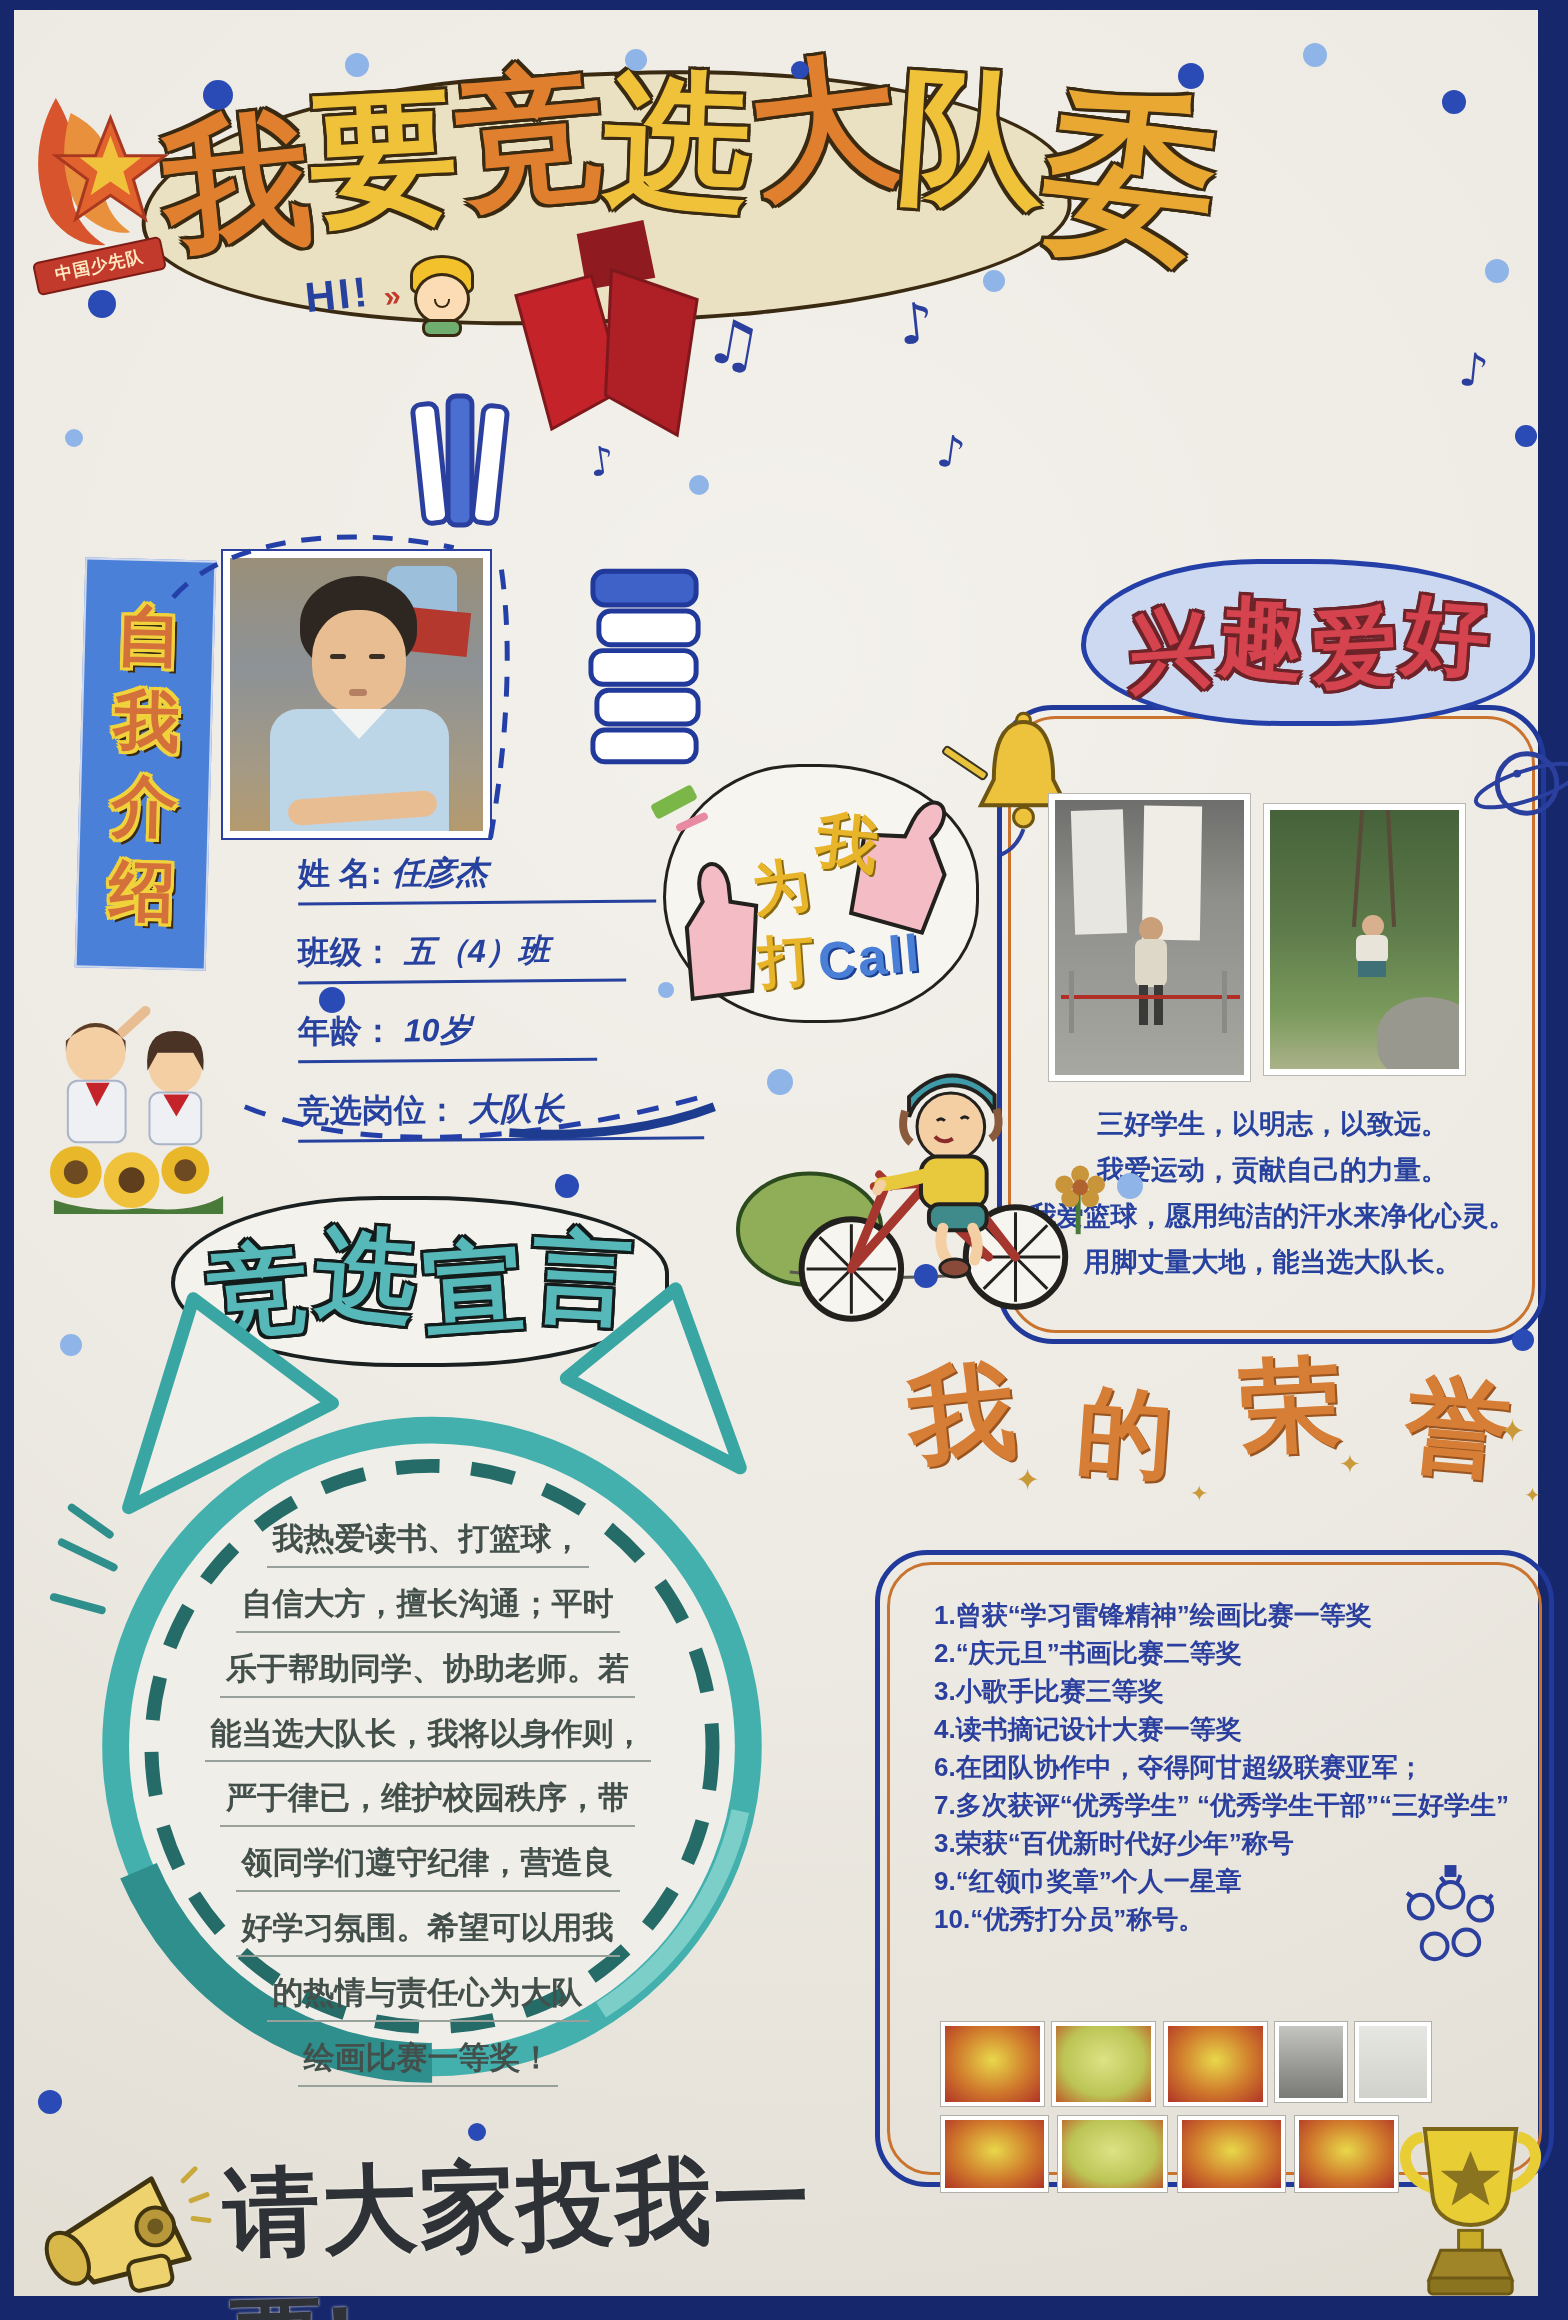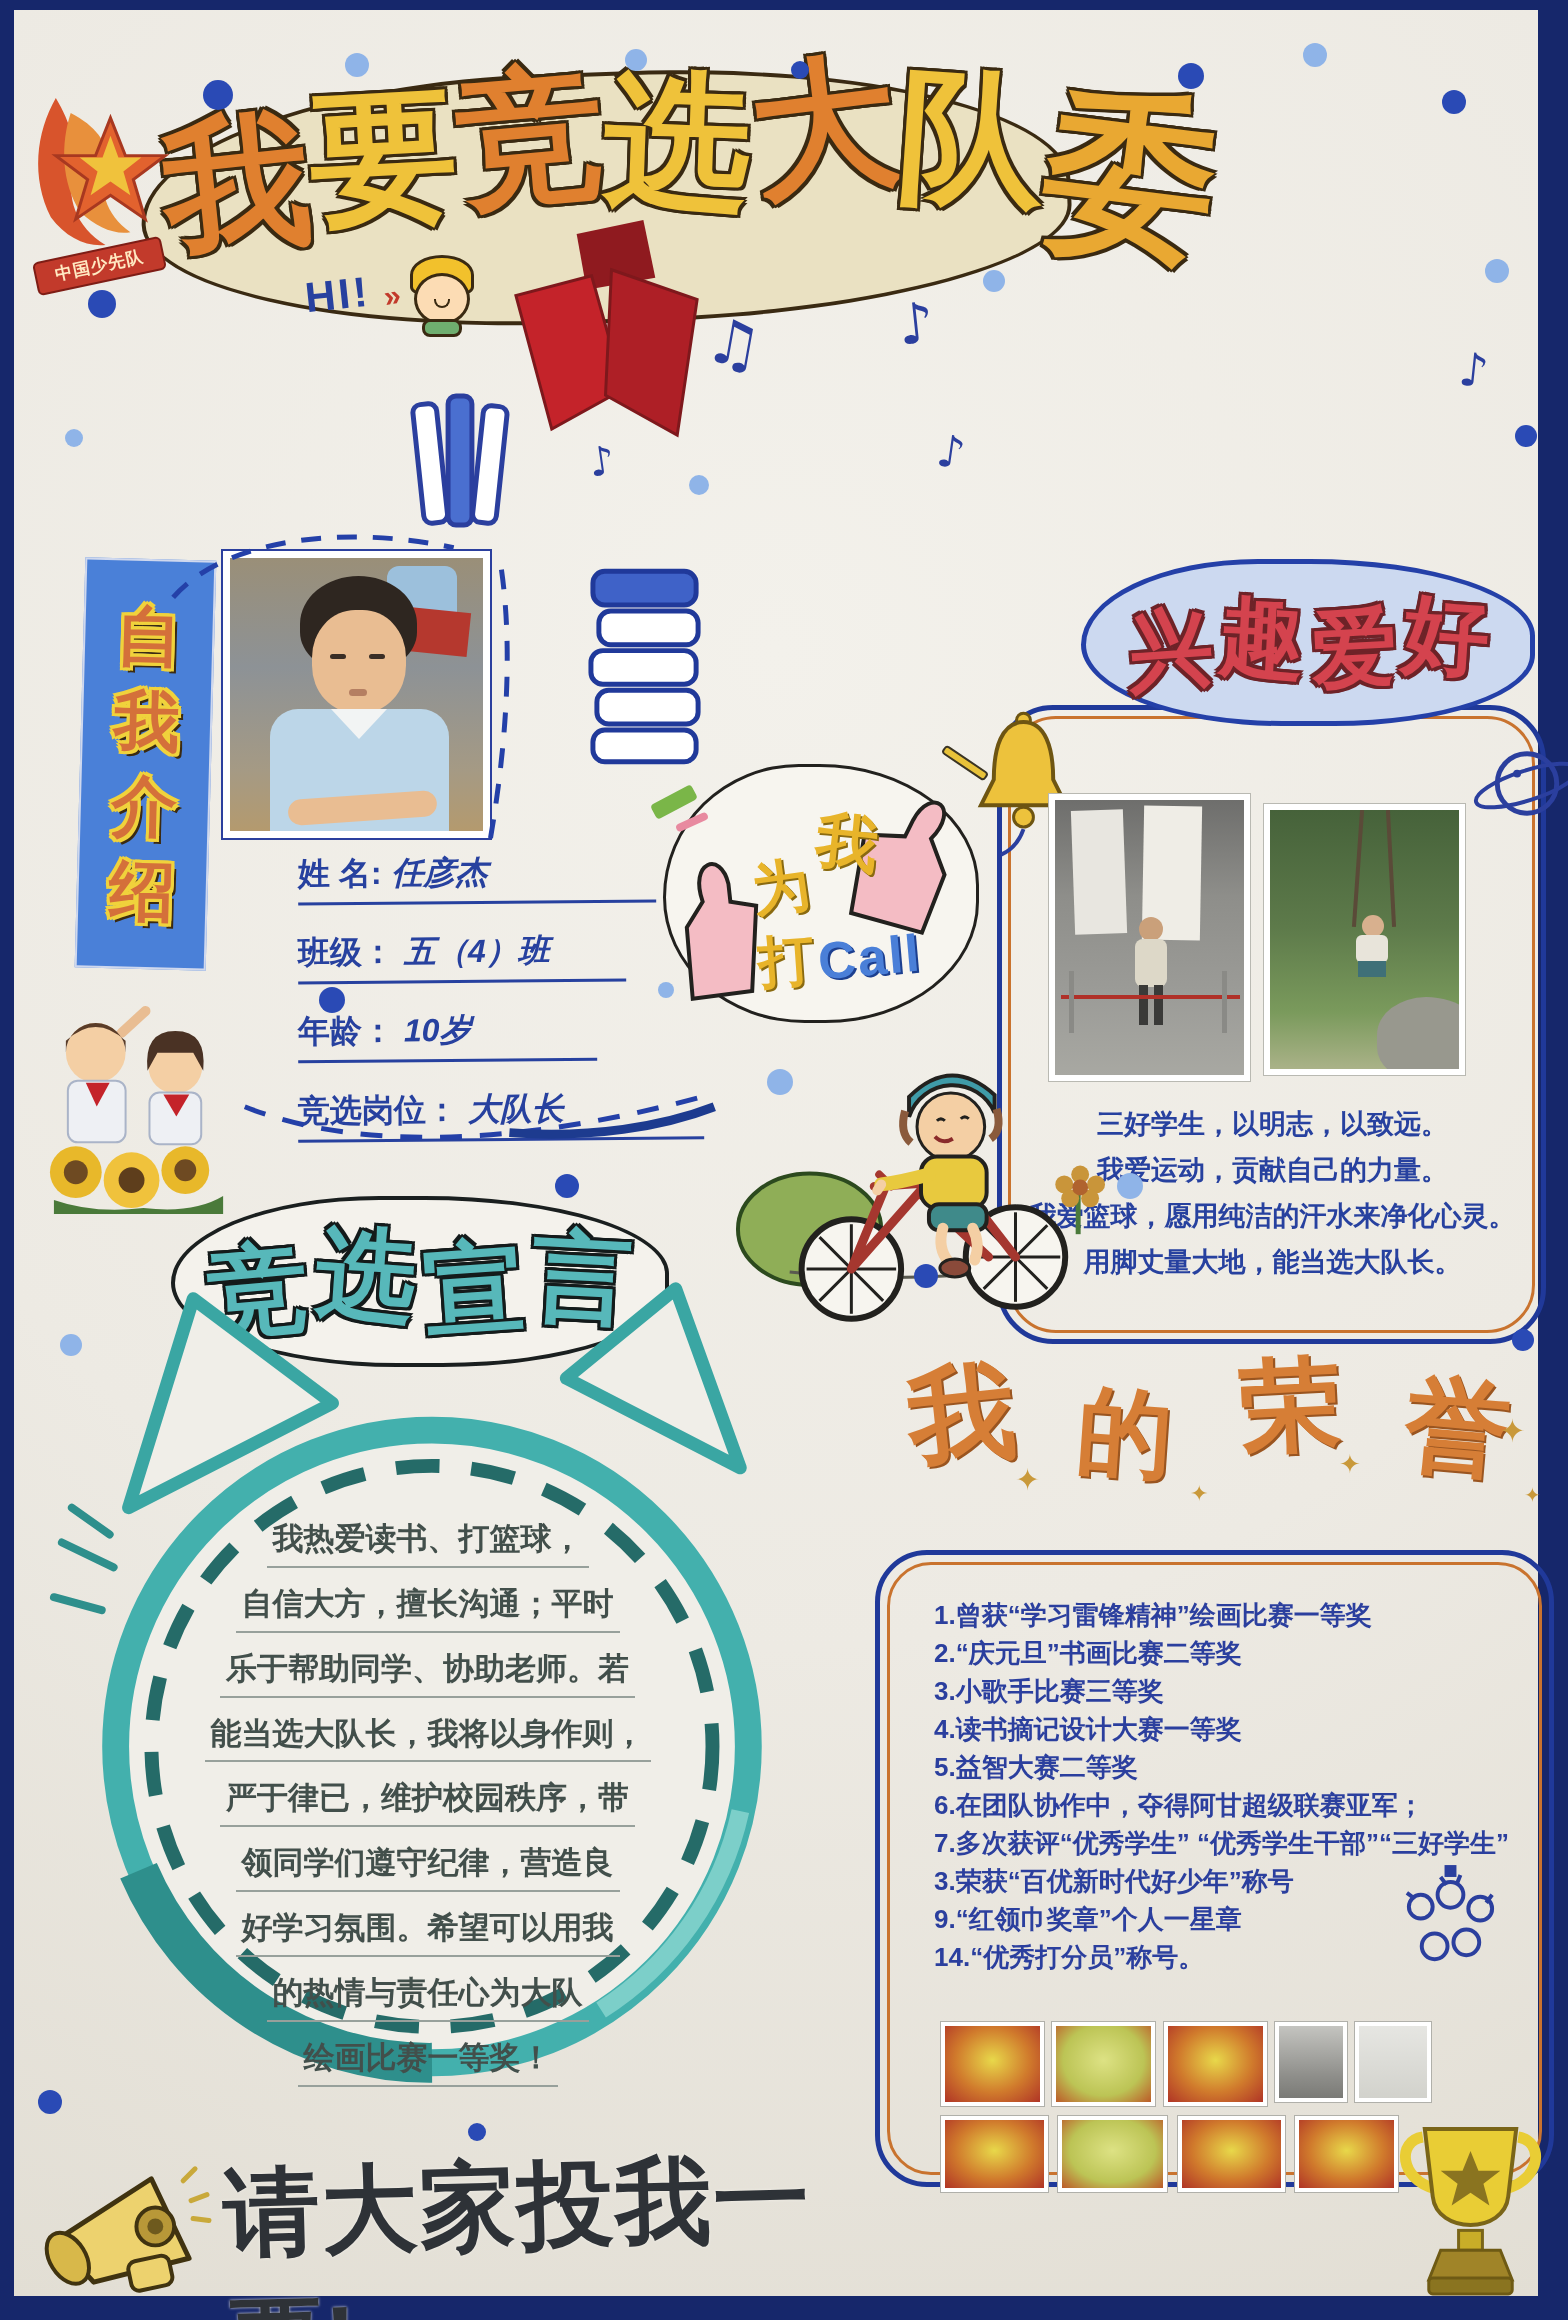--- a/index.html
+++ b/index.html
@@ -426,26 +426,25 @@
   <span class="star abs" style="left:1325px;top:1441px;font-size:26px">✦</span>
   <span class="star abs" style="left:1485px;top:1405px;font-size:32px">✦</span>
   <span class="star abs" style="left:1510px;top:1475px;font-size:20px">✦</span>
 
   <div class="abs honor-box"></div>
   <div class="abs honor-list">
     <div>1.曾获“学习雷锋精神”绘画比赛一等奖</div>
     <div>2.“庆元旦”书画比赛二等奖</div>
     <div>3.小歌手比赛三等奖</div>
     <div>4.读书摘记设计大赛一等奖</div>
-    <div>5.益智大赛二等奖</div>
     <div>6.在团队协作中，夺得阿甘超级联赛亚军；</div>
     <div>7.多次获评“优秀学生” “优秀学生干部”“三好学生”</div>
     <div>3.荣获“百优新时代好少年”称号</div>
     <div>9.“红领巾奖章”个人一星章</div>
-    <div>14.“优秀打分员”称号。</div>
+    <div>10.“优秀打分员”称号。</div>
   </div>
 
   <svg class="abs" style="left:1381px;top:1853px;width:109px;height:129px" viewBox="0 0 110 130">
     <g fill="none" stroke="#2b3f9e" stroke-width="4">
       <circle cx="26" cy="44" r="12"></circle>
           <circle cx="56" cy="32" r="13"></circle>
           <circle cx="86" cy="46" r="12"></circle>
       <circle cx="40" cy="84" r="13"></circle>
           <circle cx="72" cy="80" r="13"></circle>
       <path d="M12,30 L20,36 M98,32 L92,40 M46,14 L52,22 M66,12 L62,22"></path>

